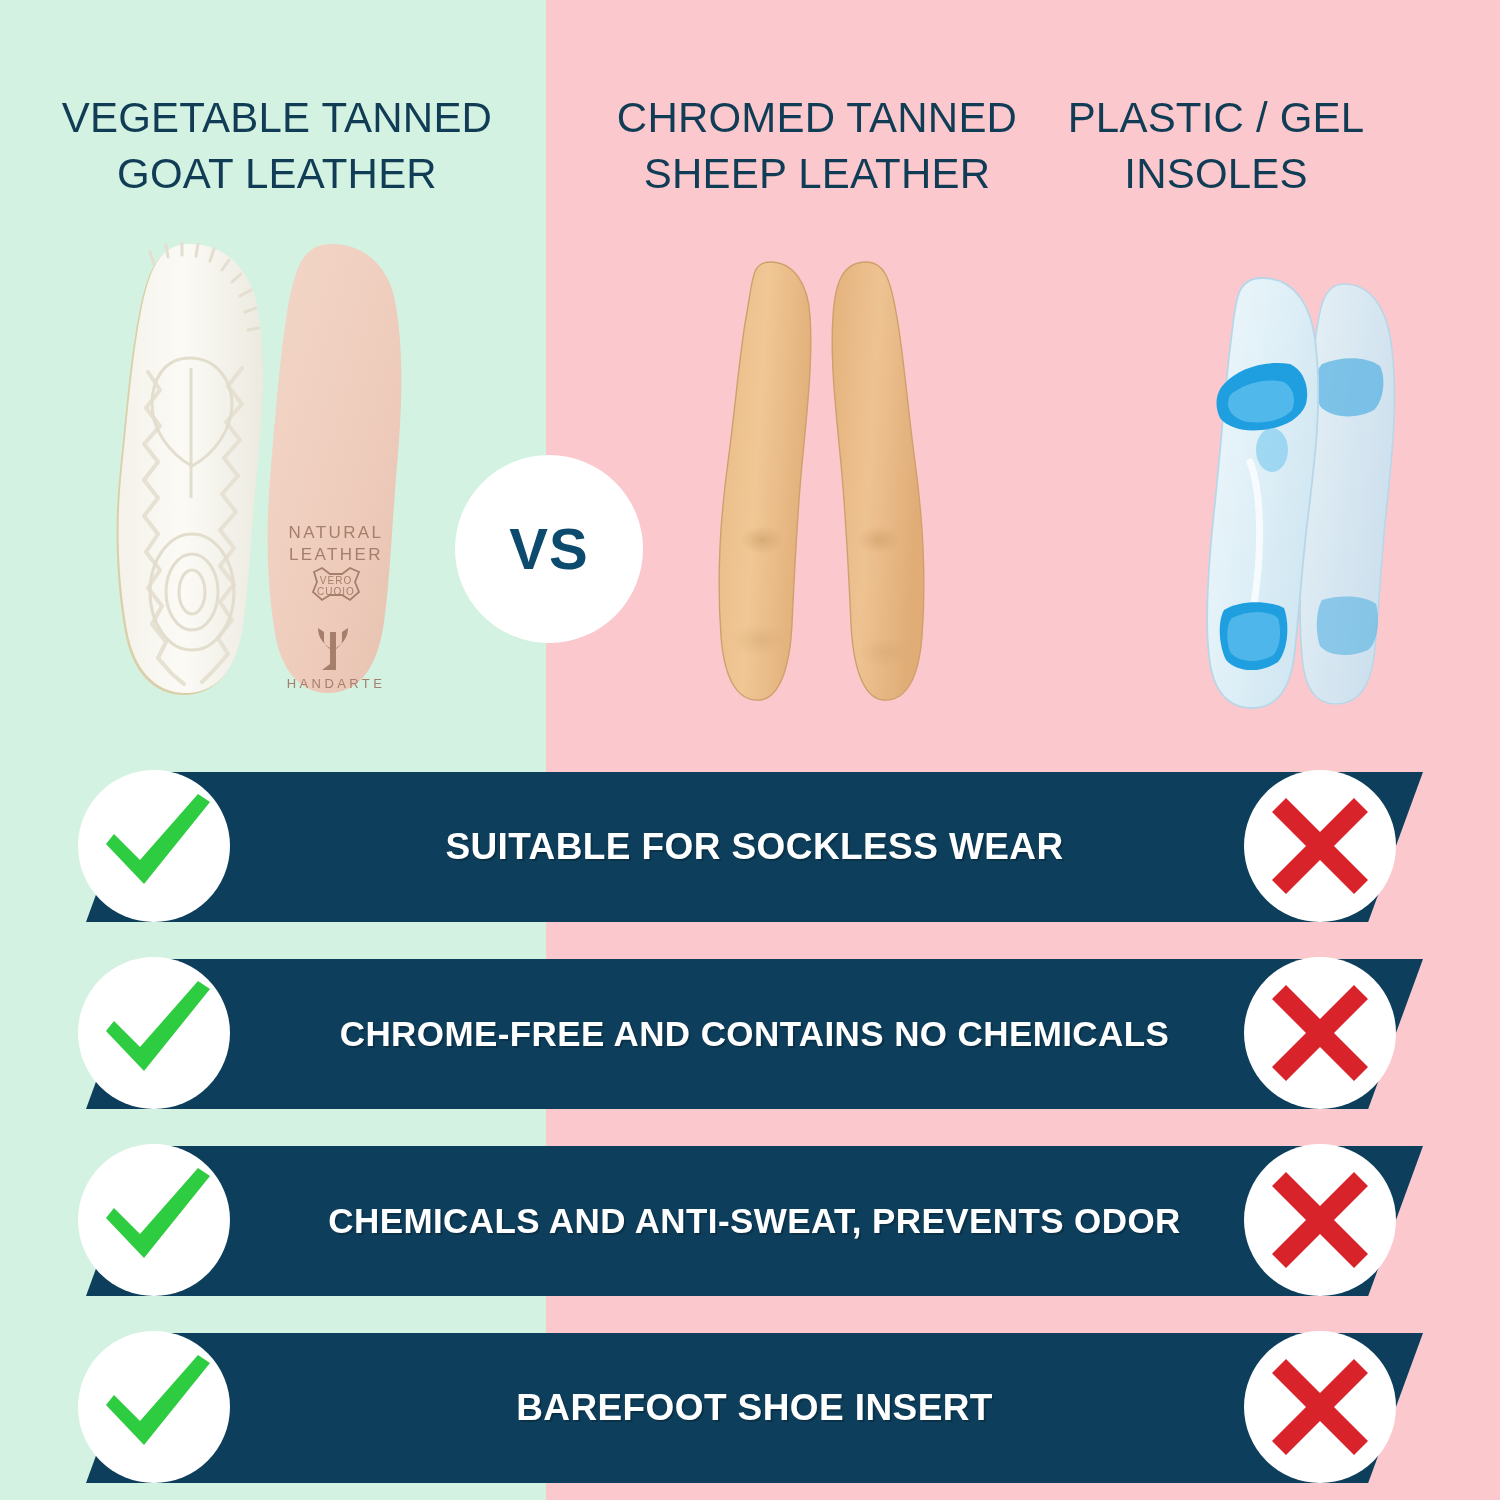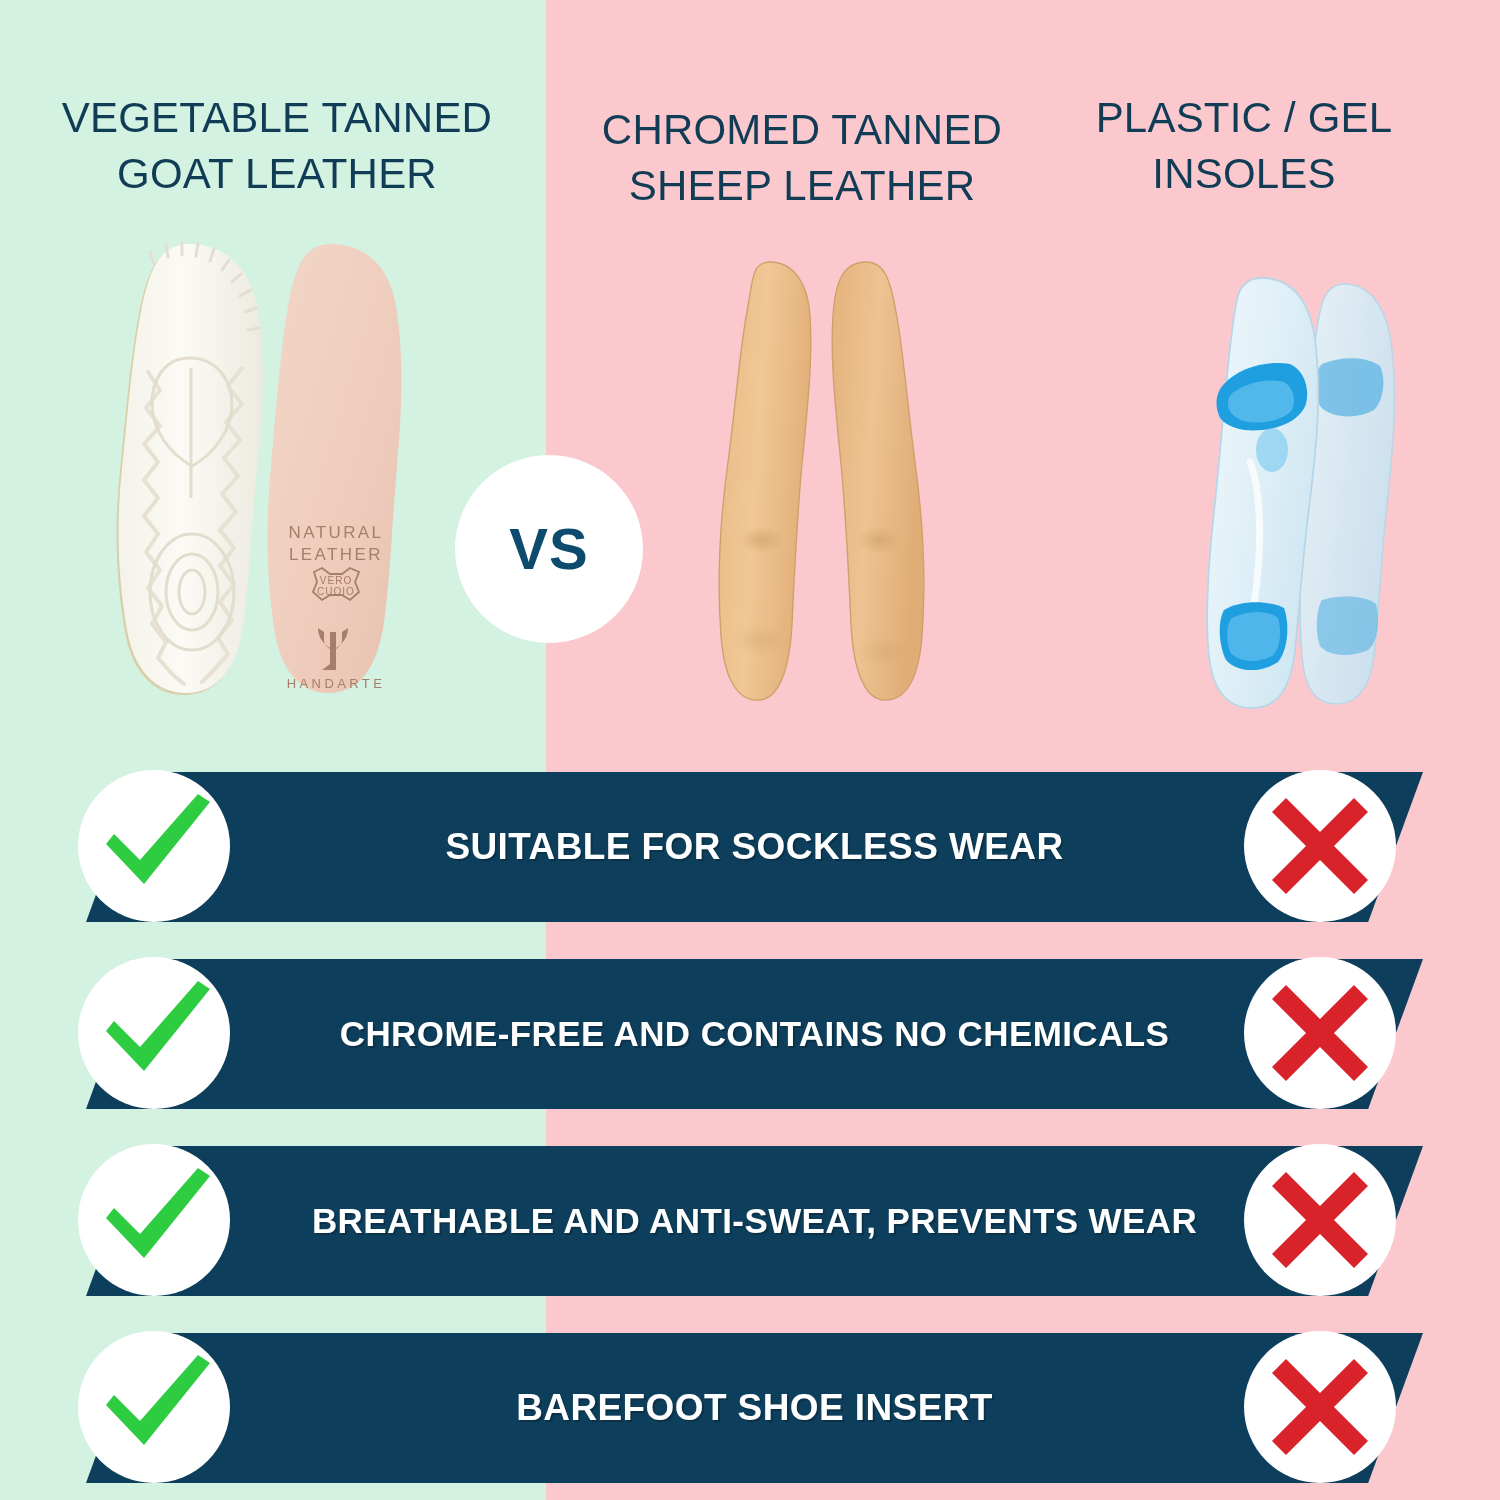--- a/index.html
+++ b/index.html
@@ -33,22 +33,22 @@
   .heading {
     position: absolute;
     text-align: center;
     color: #103c55;
     font-weight: 400;
     font-size: 42px;
     line-height: 1.33;
     letter-spacing: 0.2px;
   }
   #hd-veg  { left: 12px;   top: 90px;  width: 530px; }
-  #hd-chr  { left: 566px;  top: 90px;  width: 472px; margin-top: 12px; }
-  #hd-gel  { left: 1044px; top: 90px;  width: 400px; }
+  #hd-chr  { left: 581px;  top: 90px;  width: 472px; }
+  #hd-gel  { left: 1016px; top: 90px;  width: 400px; }
 
   
   .prodzone { position: absolute; }
   #prod-veg { left: 110px;  top: 240px; width: 300px; height: 462px; }
   #prod-chr { left: 706px;  top: 252px; width: 224px; height: 462px; }
   #prod-gel { left: 1176px; top: 252px; width: 250px; height: 462px; }
 
   .prodzone svg { display: block; width: 100%; height: 100%; }
 
   
@@ -322,21 +322,21 @@
     </div>
     <div class="mark-circle mark-right">
       <svg width="104" height="104" viewBox="0 0 104 104" xmlns="http://www.w3.org/2000/svg">
         <path d="M18 4 L52 38 L86 4 L100 18 L66 52 L100 86 L86 100 L52 66 L18 100 L4 86 L38 52 L4 18 Z" fill="#d8232a"></path>
       </svg>
     </div>
   </div>
 
   <div class="feature-row" style="top: 1146px;">
     <div class="ribbon">
-      <span class="ribbon-label" style="font-size: 35px;">BREATHABLE AND ANTI-SWEAT, PREVENTS WEAR</span>
+      <span class="ribbon-label" style="font-size: 35px;">CHEMICALS AND ANTI-SWEAT, PREVENTS ODOR</span>
     </div>
     <div class="mark-circle mark-left">
       <svg width="120" height="120" viewBox="0 0 120 120" xmlns="http://www.w3.org/2000/svg">
         <path d="M12 58 L20 48 L46 74 L104 8 L116 16 L50 98 Z" fill="#2ecc40"></path>
       </svg>
     </div>
     <div class="mark-circle mark-right">
       <svg width="104" height="104" viewBox="0 0 104 104" xmlns="http://www.w3.org/2000/svg">
         <path d="M18 4 L52 38 L86 4 L100 18 L66 52 L100 86 L86 100 L52 66 L18 100 L4 86 L38 52 L4 18 Z" fill="#d8232a"></path>
       </svg>

